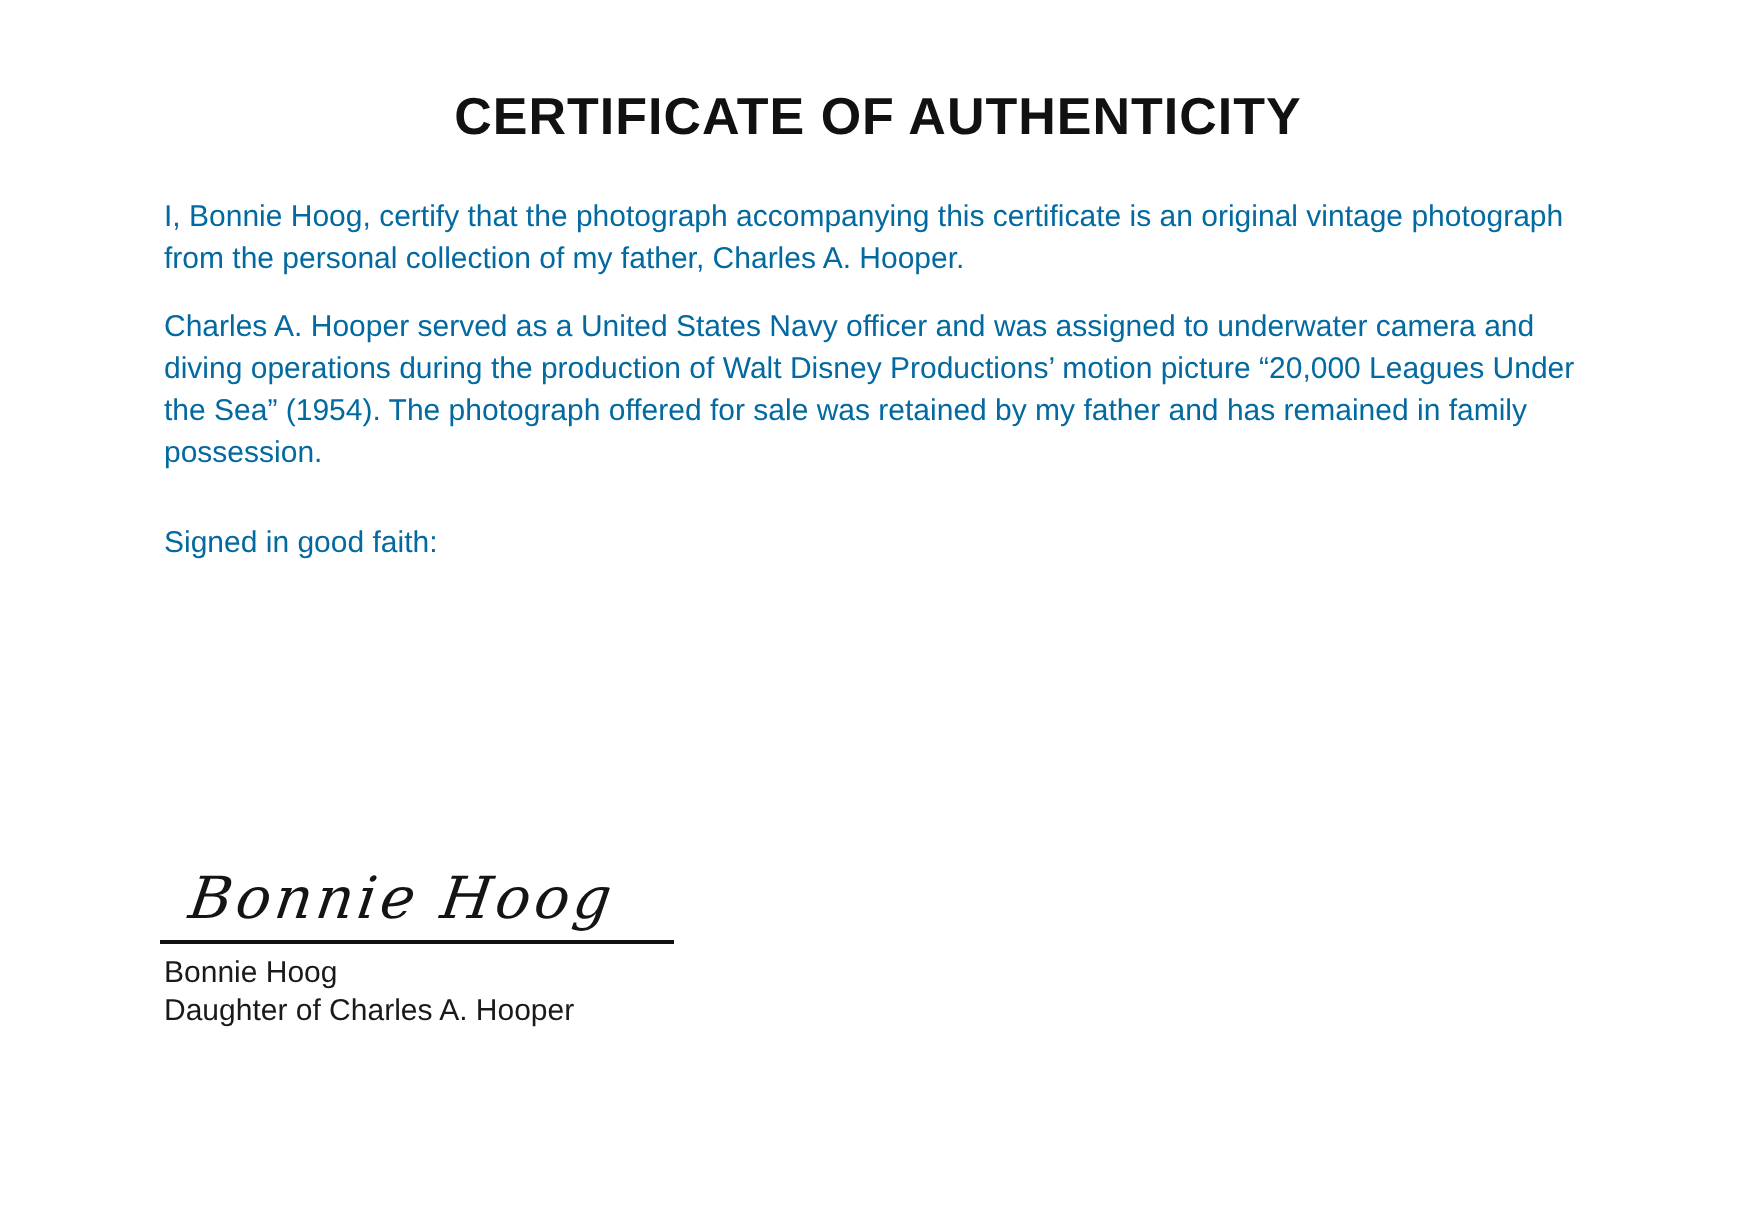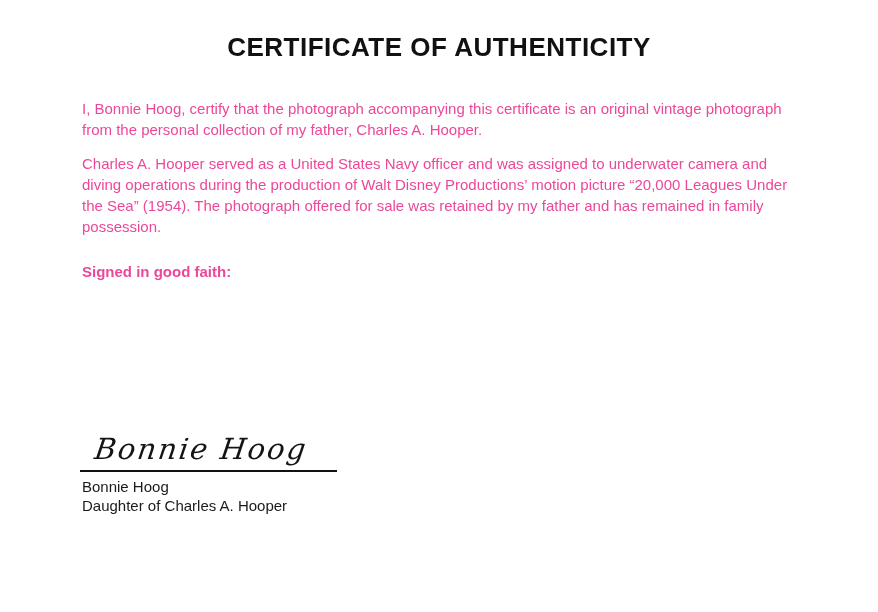--- a/index.html
+++ b/index.html
@@ -11,43 +11,42 @@
     position: relative;
     width: 878px;
     height: 612px;
     background: #ffffff;
     color: #1a1a1a;
     font-family: "Liberation Sans", sans-serif;
     overflow: hidden;
     box-sizing: border-box;
   }
   .title {
-    margin: 0;
+    margin: 11px;
     padding-top: 32px;
     text-align: center;
     font-size: 26px;
     font-weight: bold;
     letter-spacing: 0.5px;
     color: #111111;
   }
   .body-text {
     position: absolute;
     top: 98px;
     left: 82px;
     width: 712px;
   }
   .body-text p {
     margin: 0 0 13px 0;
     font-size: 15px;
     line-height: 21px;
-    color: #ec4899;
+    color: #0369a1;
   }
   .closing {
     margin-top: 24px !important;
-    font-weight: bold;
   }
   .signature-block {
     position: absolute;
     top: 432px;
     left: 80px;
     width: 340px;
   }
   .signature-script {
     font-family: "DejaVu Serif", serif;
     font-style: italic;

